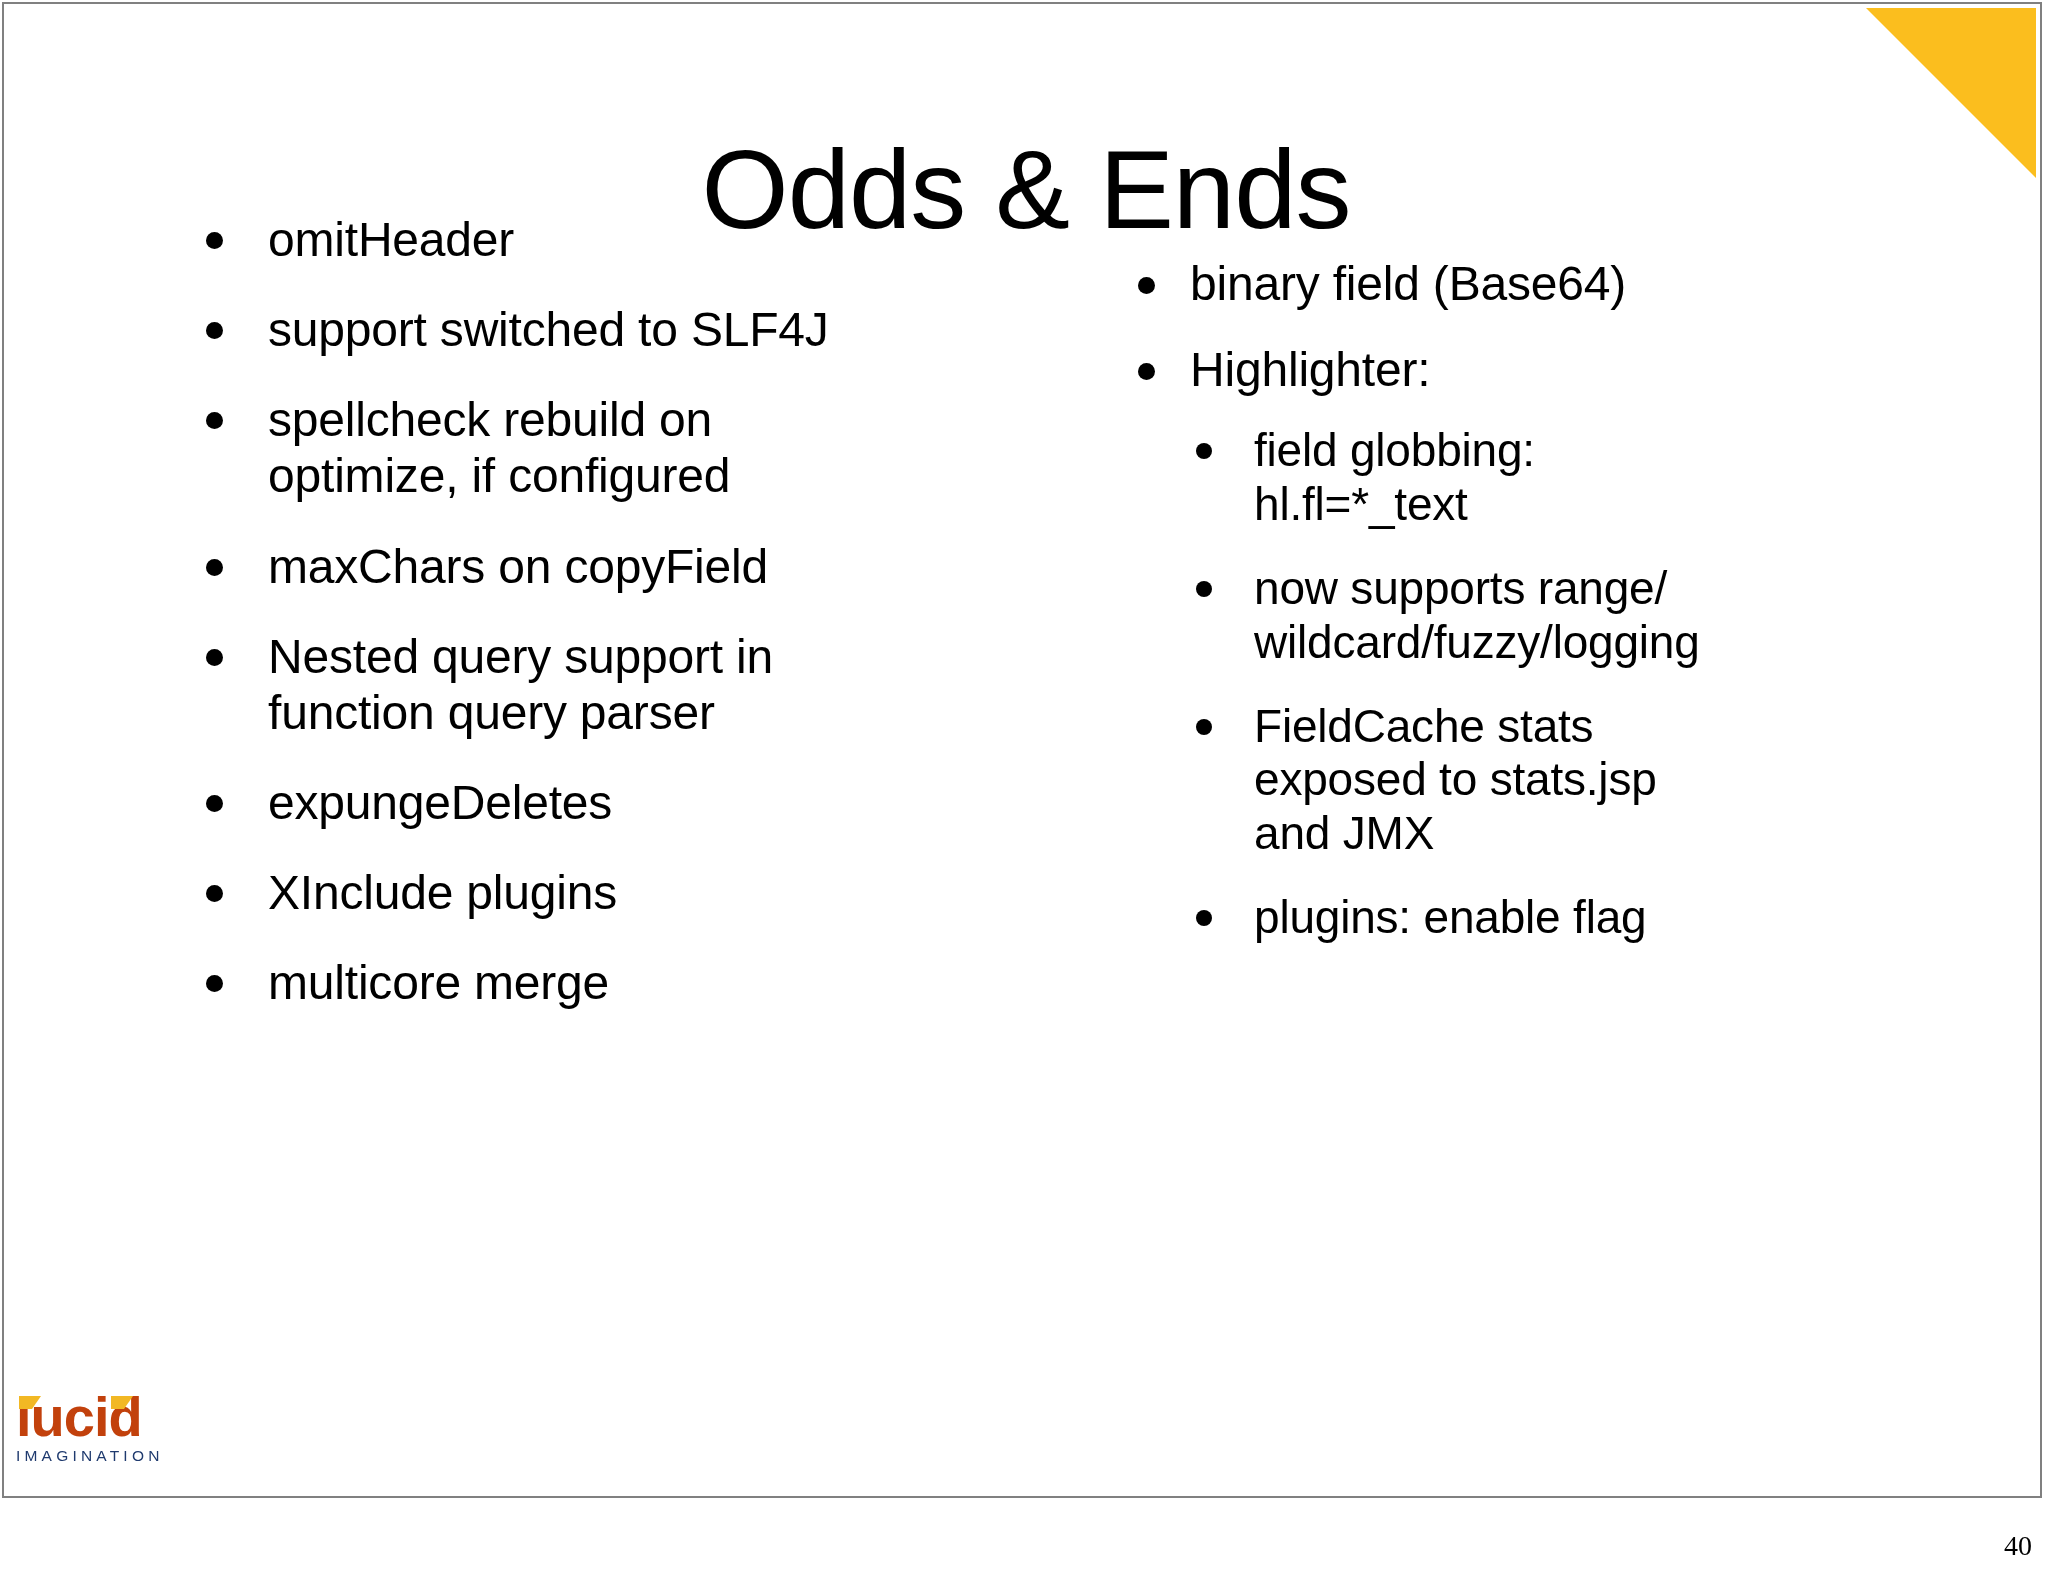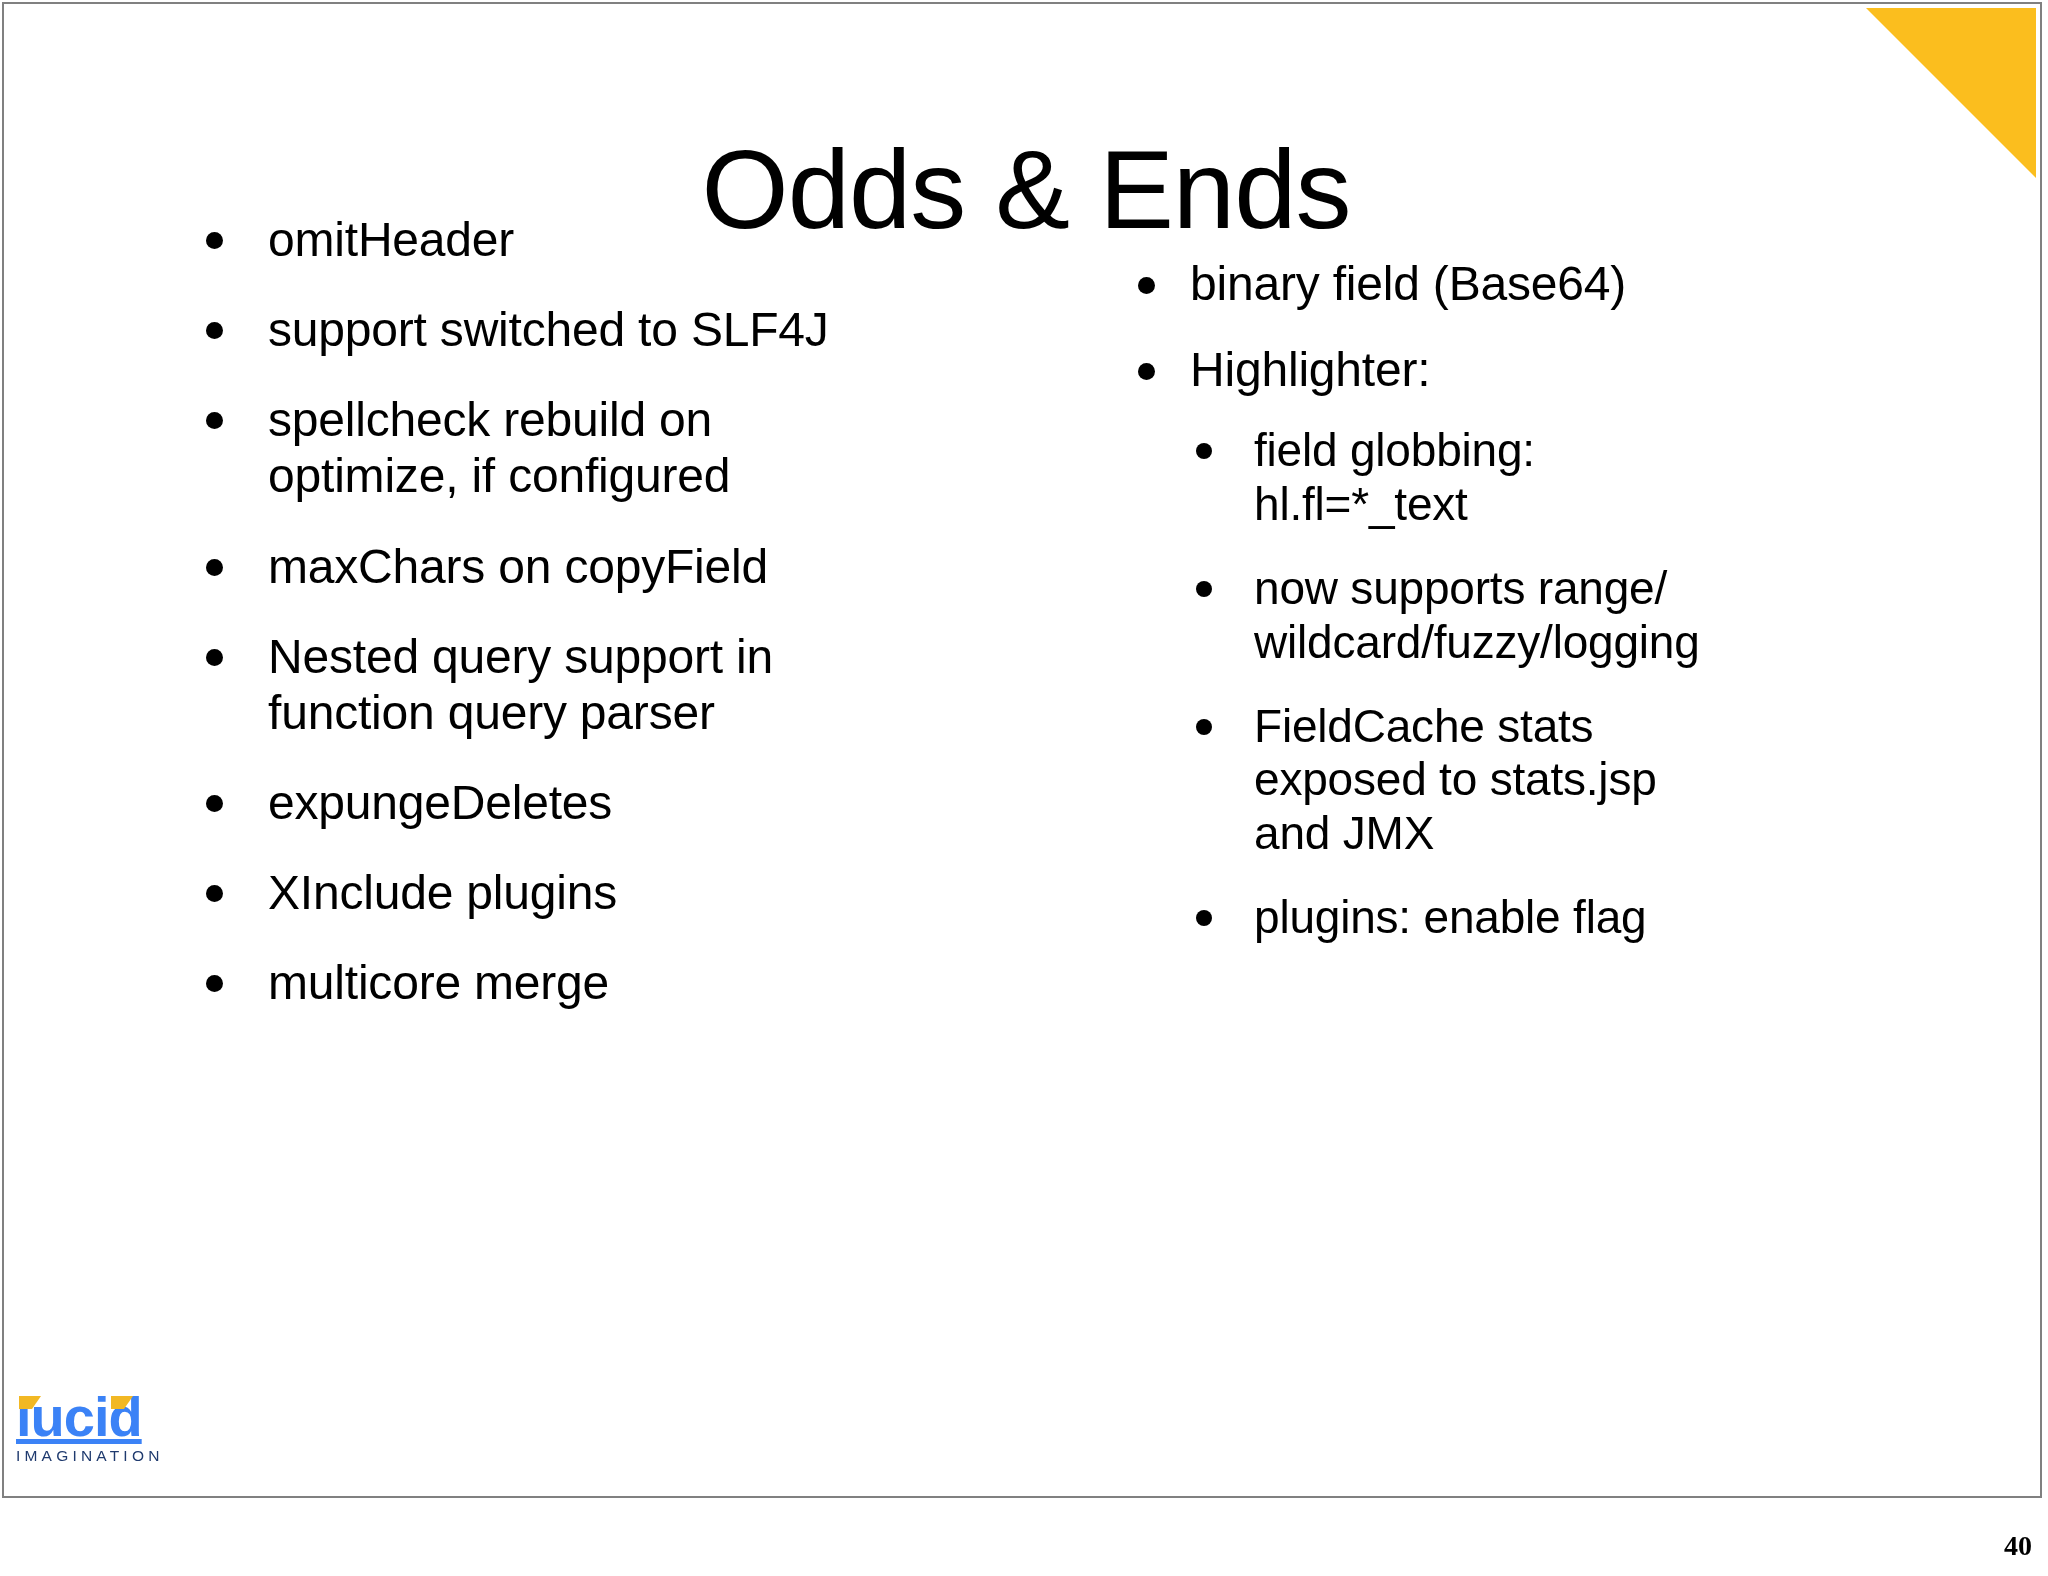--- a/index.html
+++ b/index.html
@@ -142,26 +142,25 @@
     position: absolute;
     left: 12px;
     bottom: 22px;
     width: 180px;
     height: 84px;
   }
   .logo-word {
     display: block;
     font-size: 56px;
     font-weight: 700;
-    color: #3b82f6;
+    color: #c2410c;
     letter-spacing: -1px;
     line-height: 0.96;
     font-family: "Liberation Sans", sans-serif;
     position: relative;
-    text-decoration: underline;
   }
   .logo-sub {
     display: block;
     font-size: 15.5px;
     font-weight: 400;
     color: #1f3a6e;
     letter-spacing: 4.2px;
     margin-top: 3px;
     font-family: "Liberation Sans", sans-serif;
   }
@@ -183,21 +182,21 @@
     border-top: 13px solid #f2b824;
     border-right: 9px solid transparent;
   }
 
   
   .page-number {
     position: absolute;
     right: 16px;
     bottom: 14px;
     font-size: 28px;
-    font-weight: 700;
+    font-weight: 400;
     color: #000000;
     font-family: "Liberation Serif", serif;
   }
 </style>
 </head>
 <body>
 
 <div id="slide-root">
 
   <div class="slide-frame">

